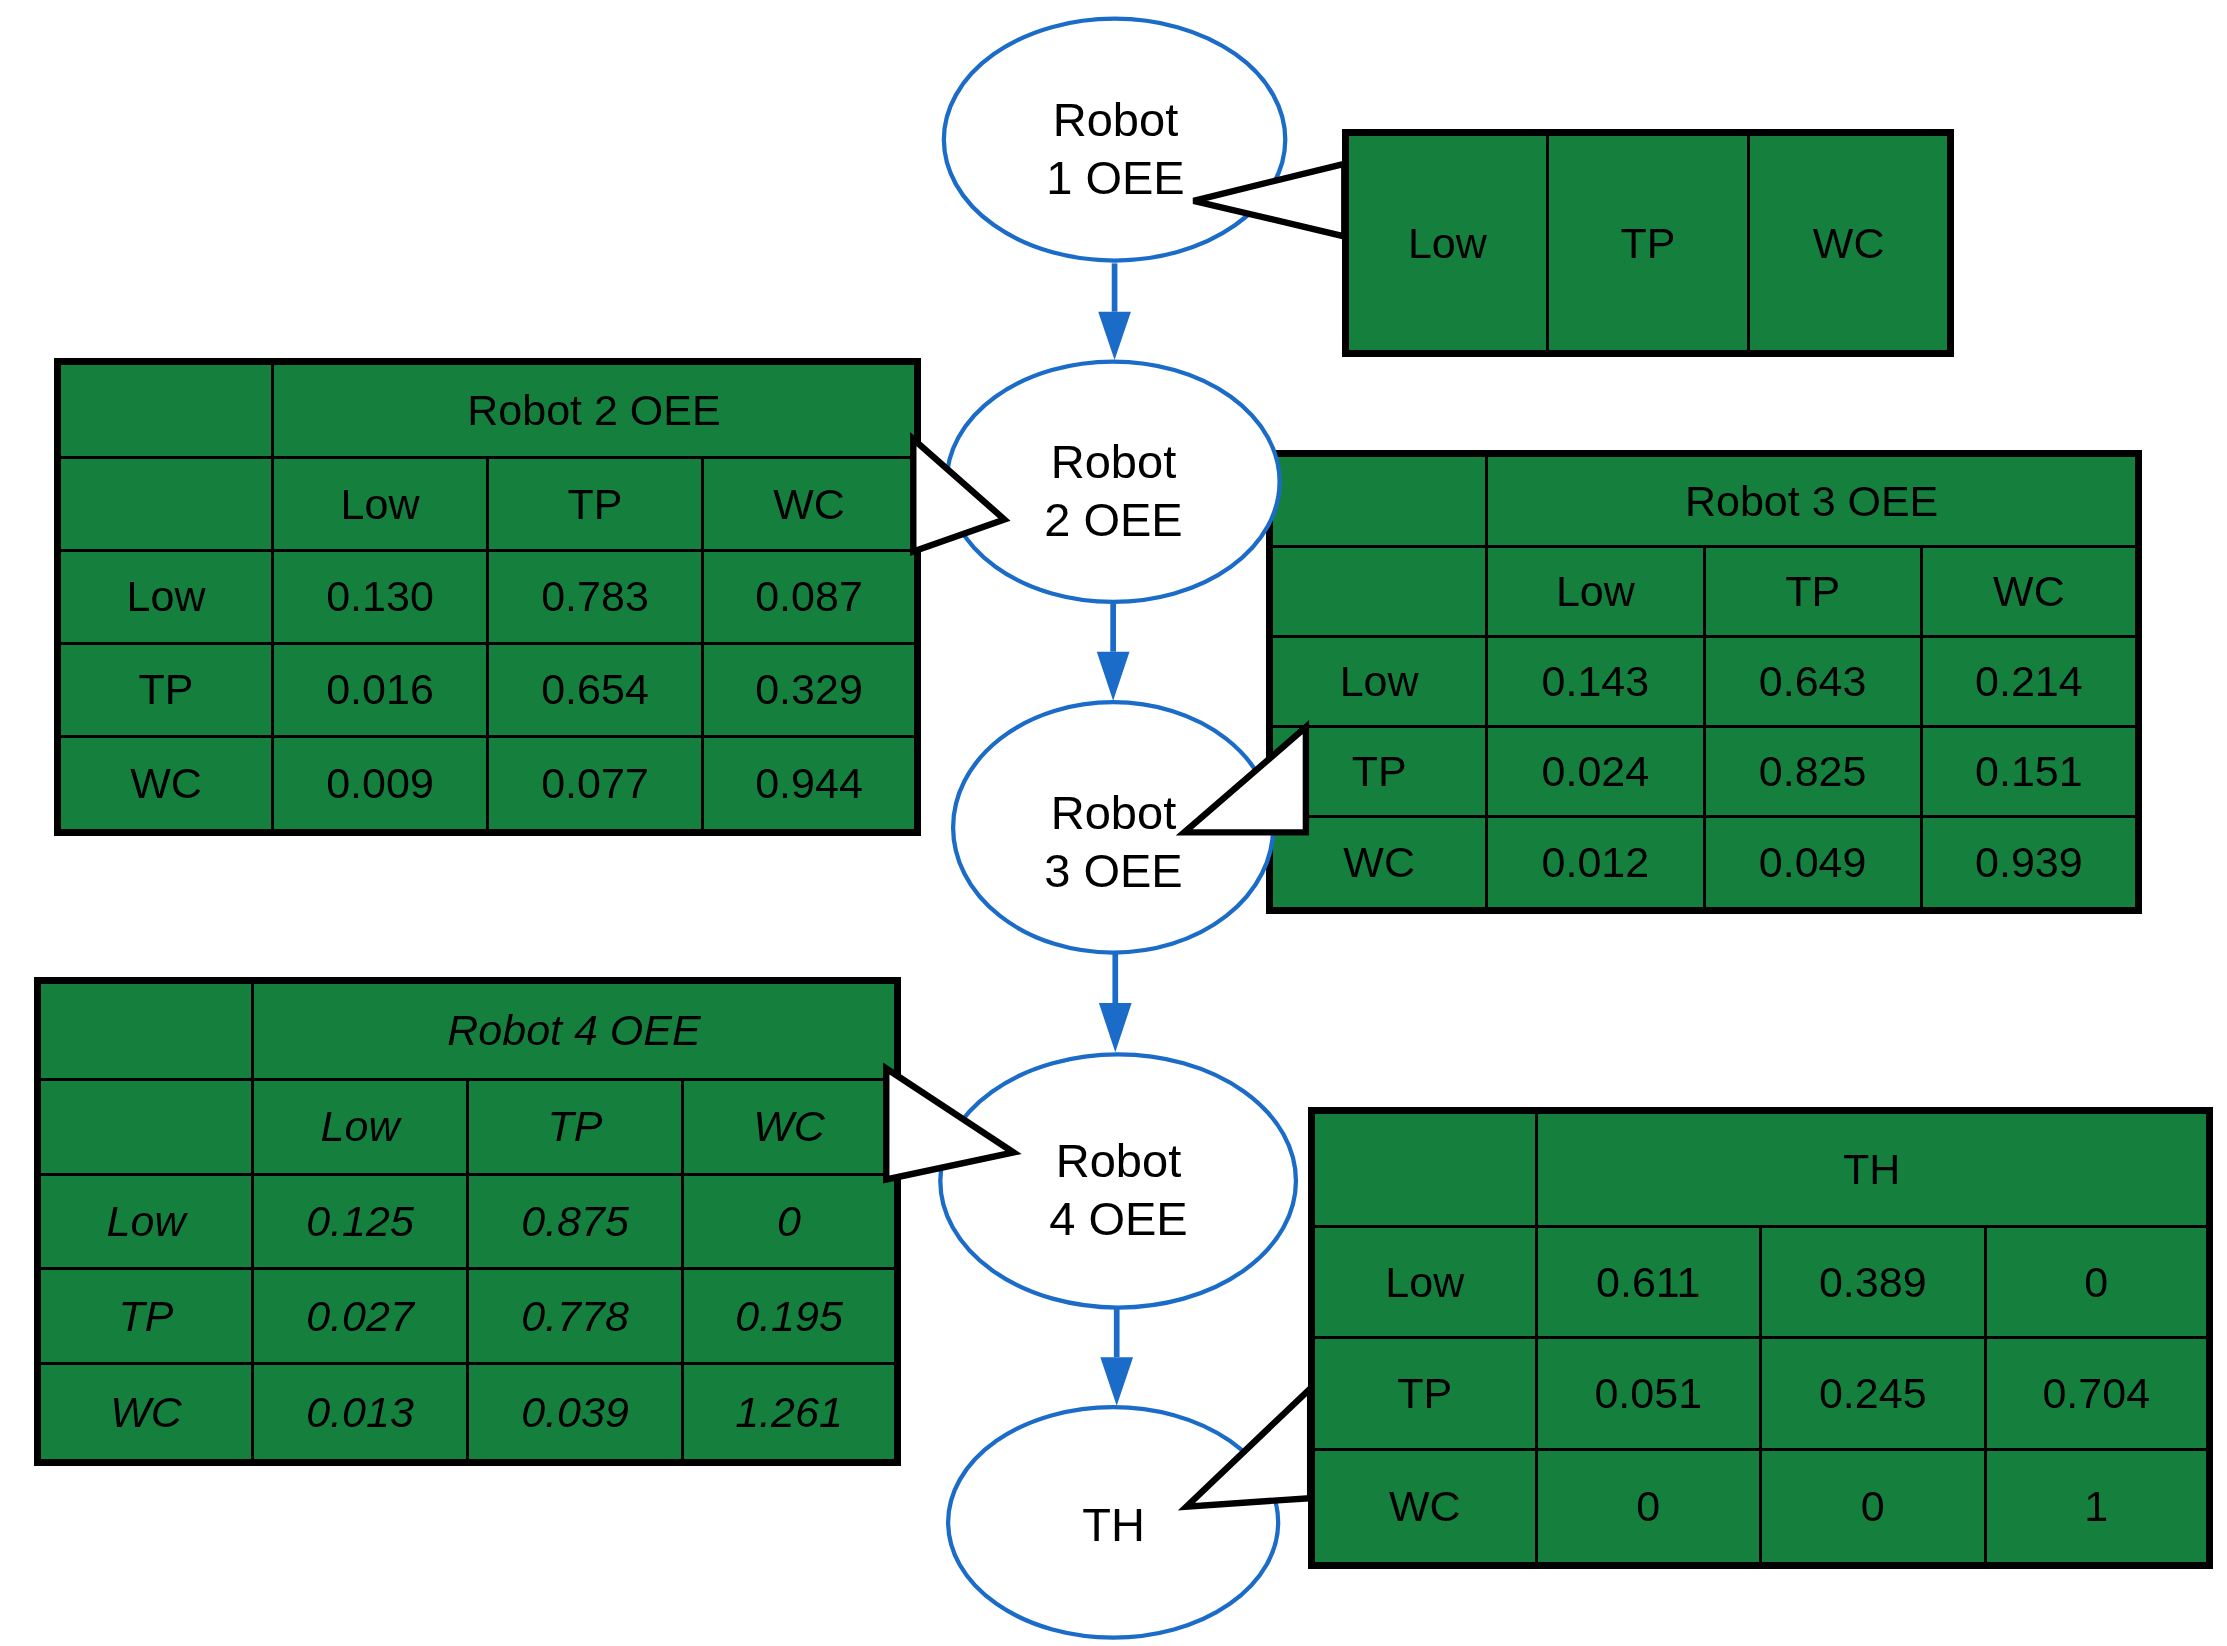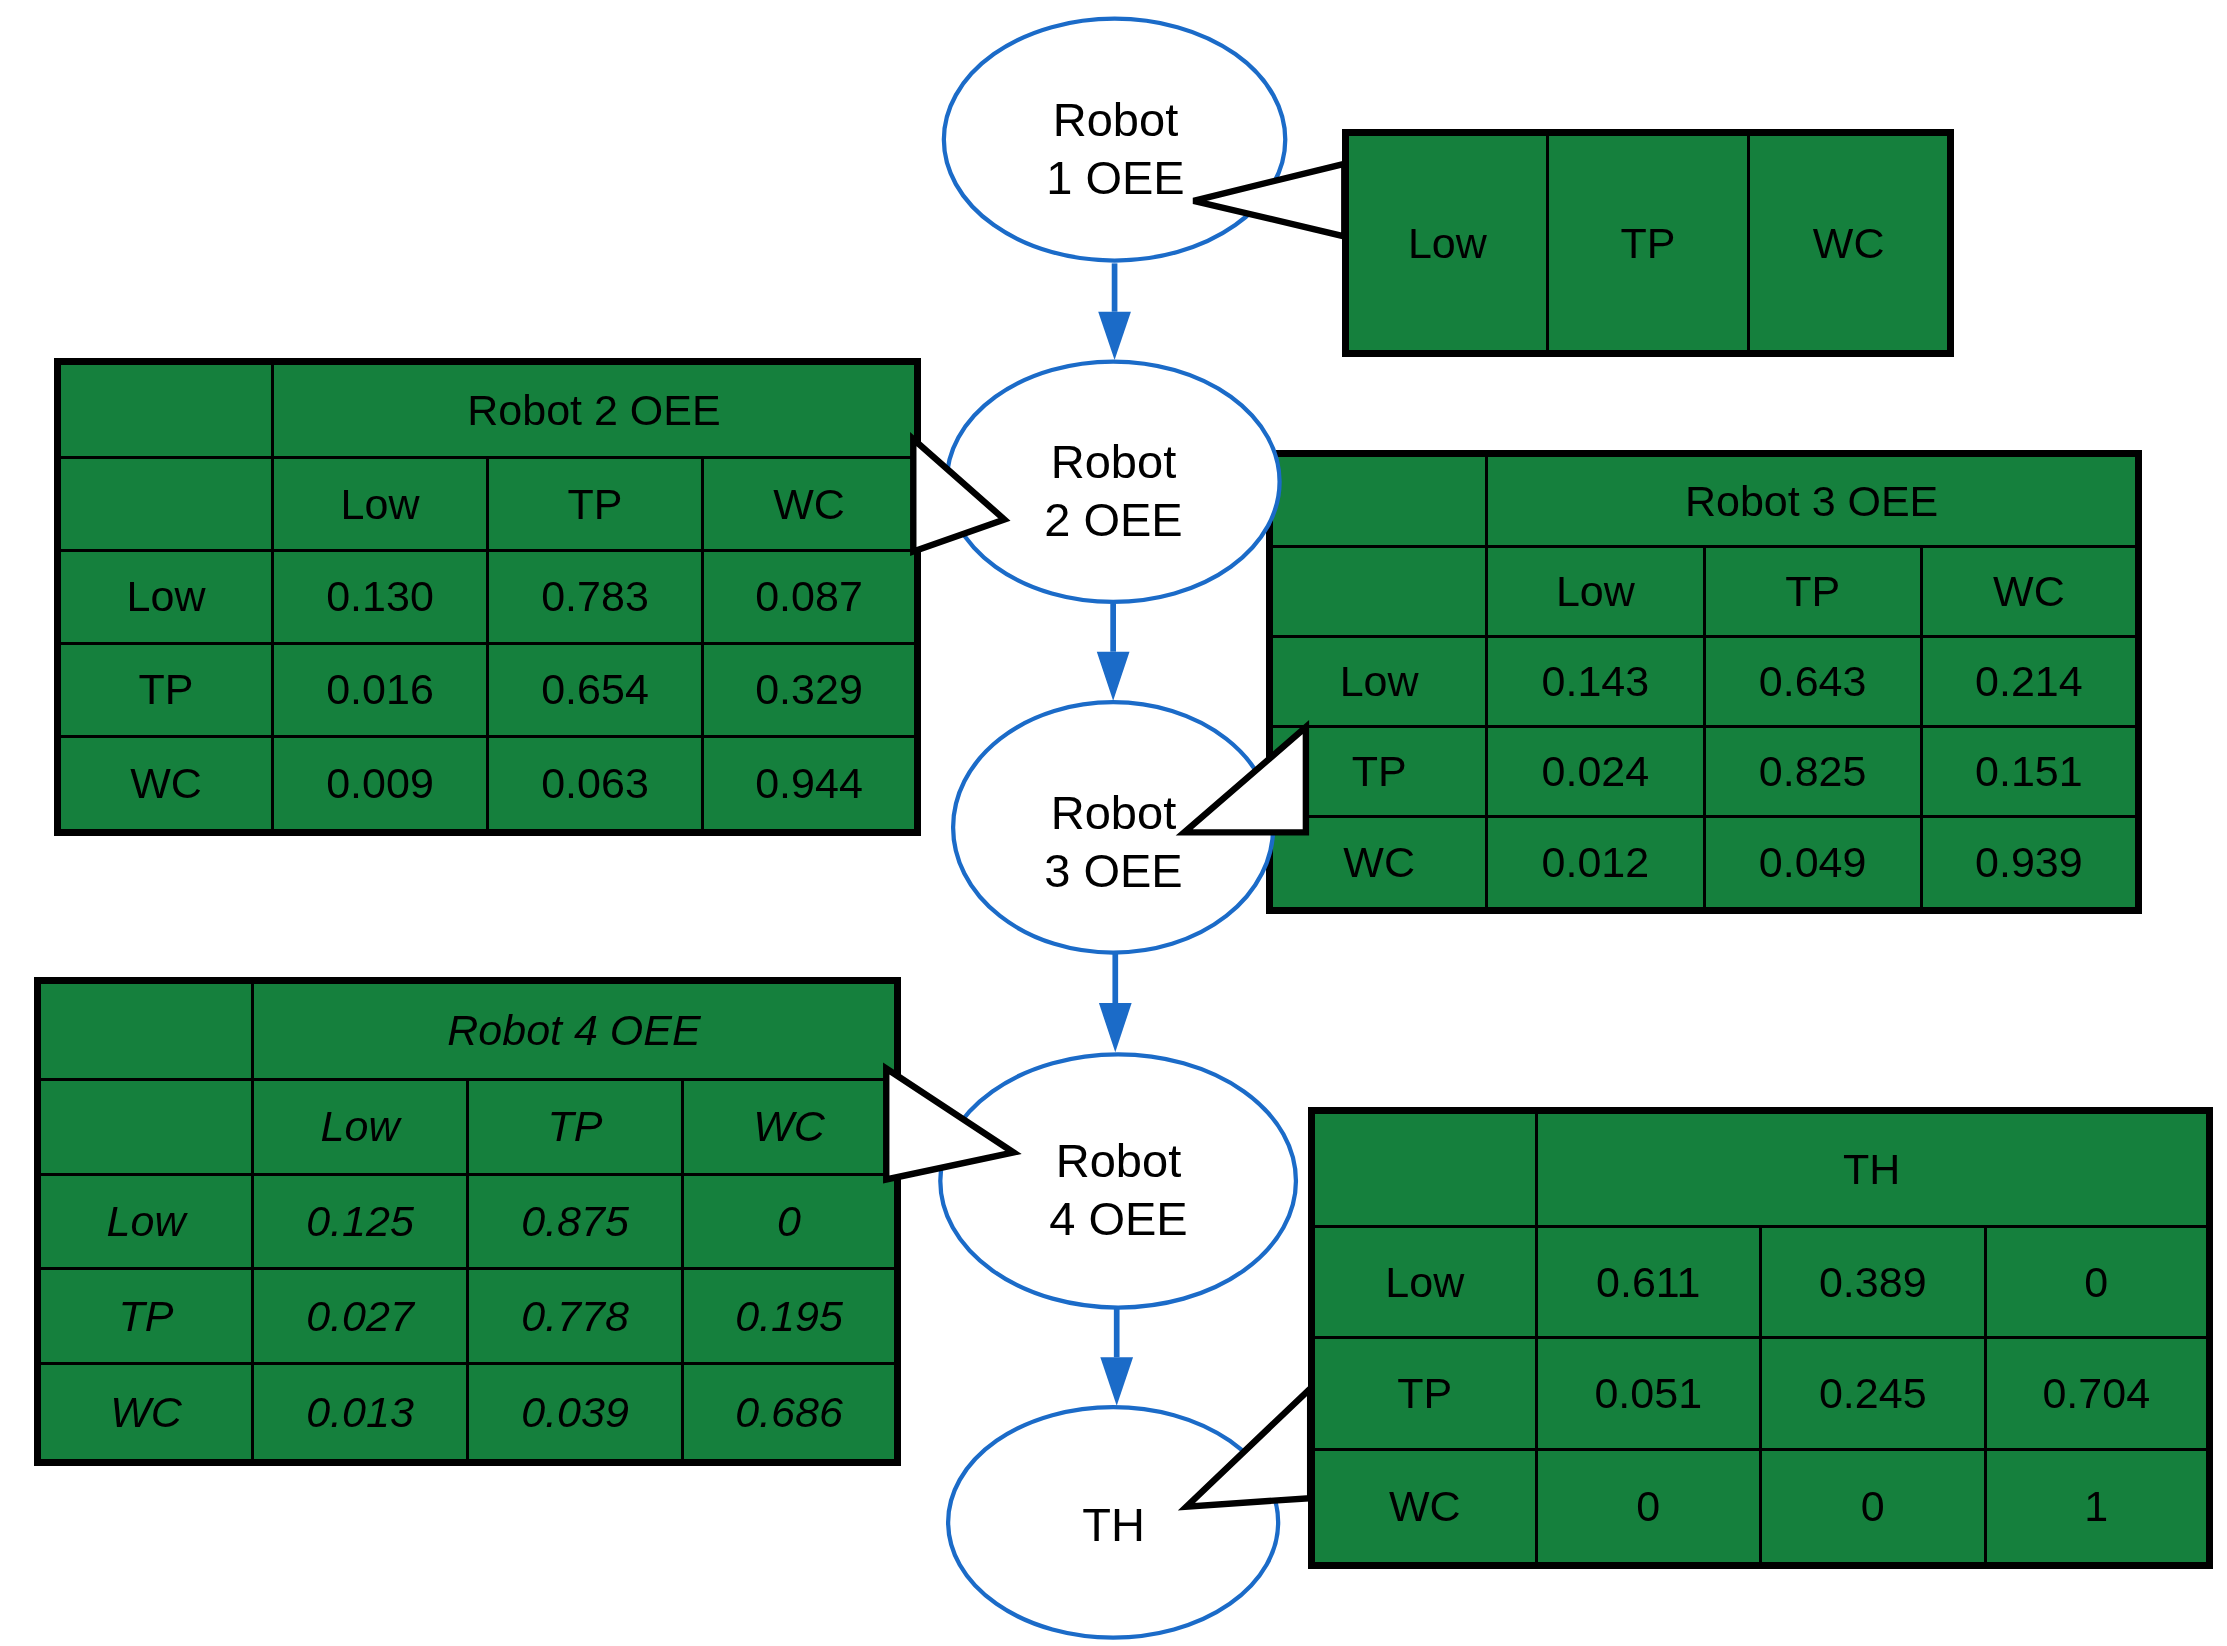--- a/index.html
+++ b/index.html
@@ -80,21 +80,21 @@
         </tr>
         <tr>
           <td>TP</td>
           <td>0.016</td>
           <td>0.654</td>
           <td>0.329</td>
         </tr>
         <tr>
           <td>WC</td>
           <td>0.009</td>
-          <td>0.063</td>
+          <td>0.077</td>
           <td>0.944</td>
         </tr>
       </tbody>
     </table>
 
   <table class="cpt" style="left:1266px;top:450px;width:876px;height:464px;">
       <tbody>
         <tr>
           <td></td>
           <td colspan="3">Robot 3 OEE</td>
@@ -147,21 +147,21 @@
         <tr>
           <td>TP</td>
           <td>0.027</td>
           <td>0.778</td>
           <td>0.195</td>
         </tr>
         <tr>
           <td>WC</td>
           <td>0.013</td>
           <td>0.039</td>
-          <td>0.686</td>
+          <td>1.261</td>
         </tr>
       </tbody>
     </table>
 
   <table class="cpt" style="left:1308px;top:1107px;width:905px;height:462px;">
       <tbody>
         <tr>
           <td></td>
           <td colspan="3">TH</td>
         </tr>

